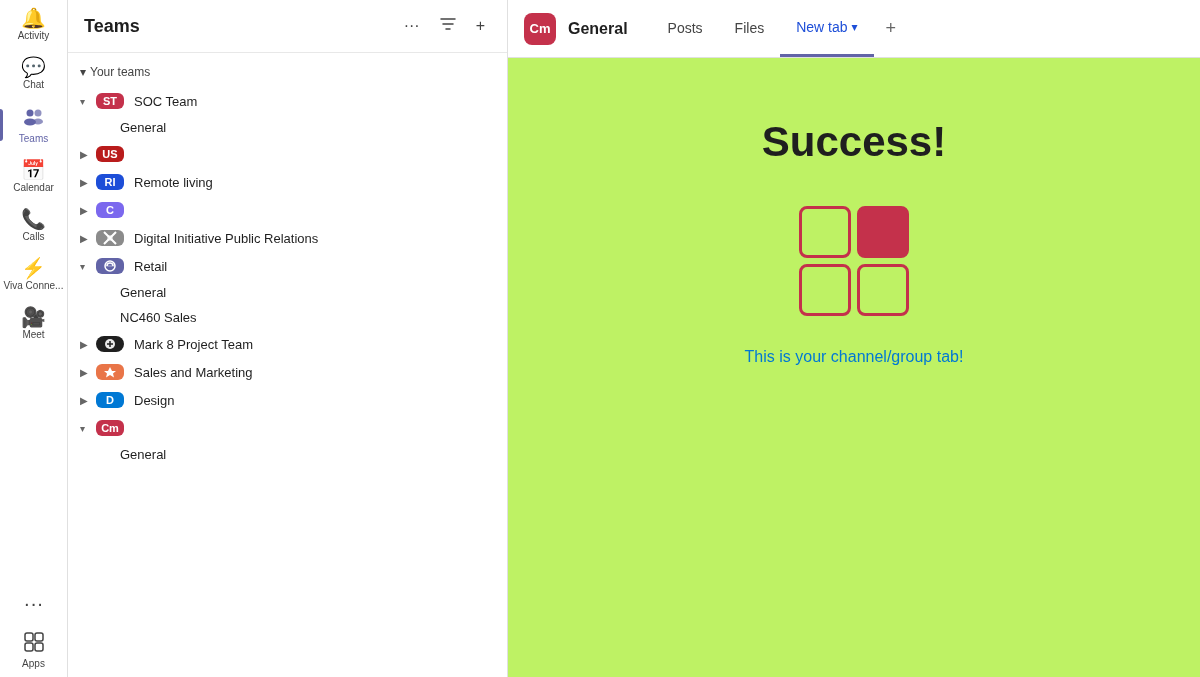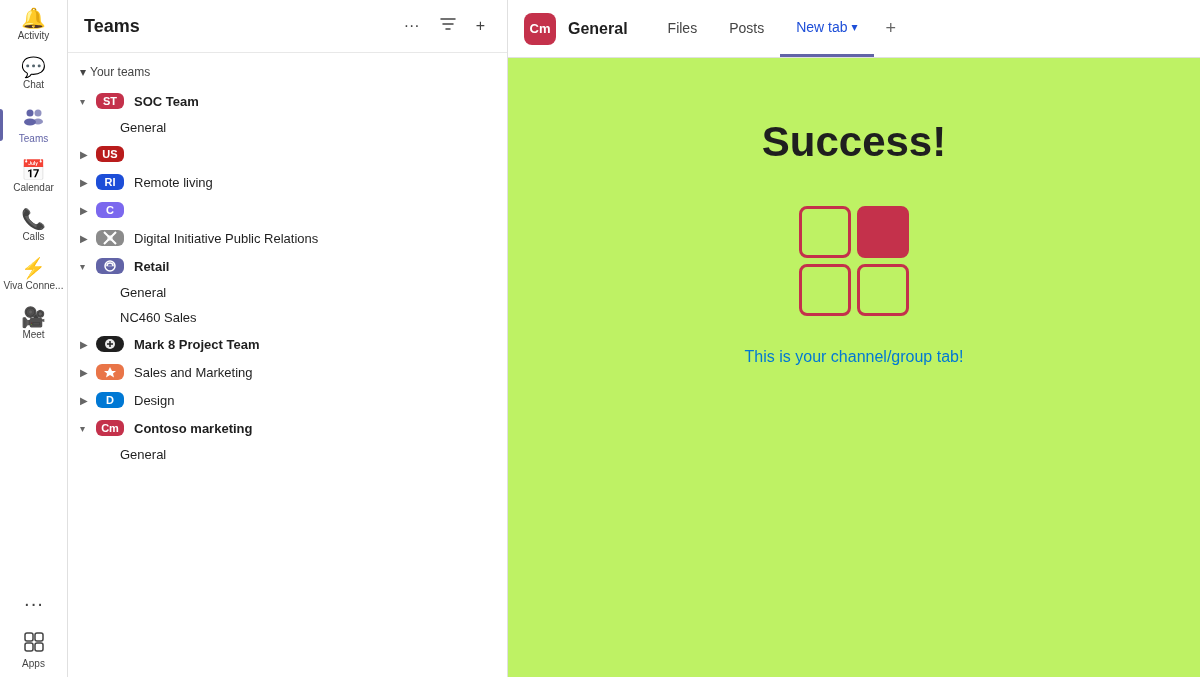--- a/index.html
+++ b/index.html
@@ -124,21 +124,21 @@
       font-weight: 600;
       color: #fff;
       flex-shrink: 0;
       margin-right: 10px;
     }
     .team-name {
       flex: 1;
       font-size: 13px;
       color: #1f1f1f;
     }
-    .team-name.bold { font-weight: 700; }
+    .team-name.bold { font-weight: 400; }
     .channel-item {
       display: flex;
       align-items: center;
       padding: 5px 12px 5px 52px;
       cursor: pointer;
       font-size: 13px;
       color: #1f1f1f;
     }
 
     
@@ -405,38 +405,37 @@
     <div class="team-item">
       <span class="team-expand">▶</span>
       <div class="team-avatar" style="background:#0078D4;">D</div>
       <span class="team-name">Design</span>
 
     </div>
 
     <div class="team-item">
       <span class="team-expand">▾</span>
       <div class="team-avatar" style="background:#C4314B;">Cm</div>
-      <span class="team-name bold">Contoso marketing</span>
 
     </div>
     <div class="channel-item">General</div>
   </div>
 </div>
 
 <div class="main-area">
 
   <div class="channel-header">
     <div class="channel-avatar">Cm</div>
     <span class="channel-name-header">General</span>
     <div class="tab-bar">
       <div class="tab-item">
+        <span>Posts</span>
+      </div>
+      <div class="tab-item">
         <span>Files</span>
-      </div>
-      <div class="tab-item">
-        <span>Posts</span>
       </div>
       <div class="tab-item active">
         <span>New tab</span>
         <span class="tab-dropdown">▾</span>
       </div>
       <div class="tab-add">
         <span>+</span>
       </div>
     </div>
   </div>

